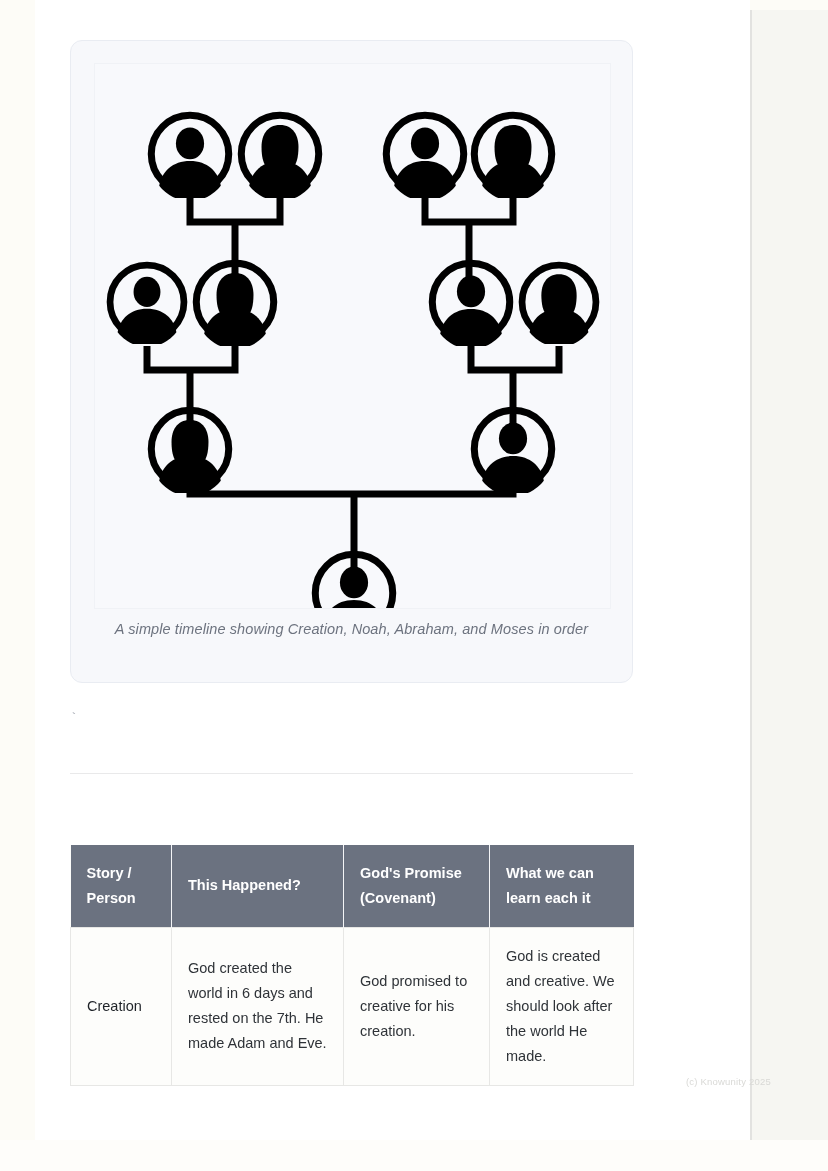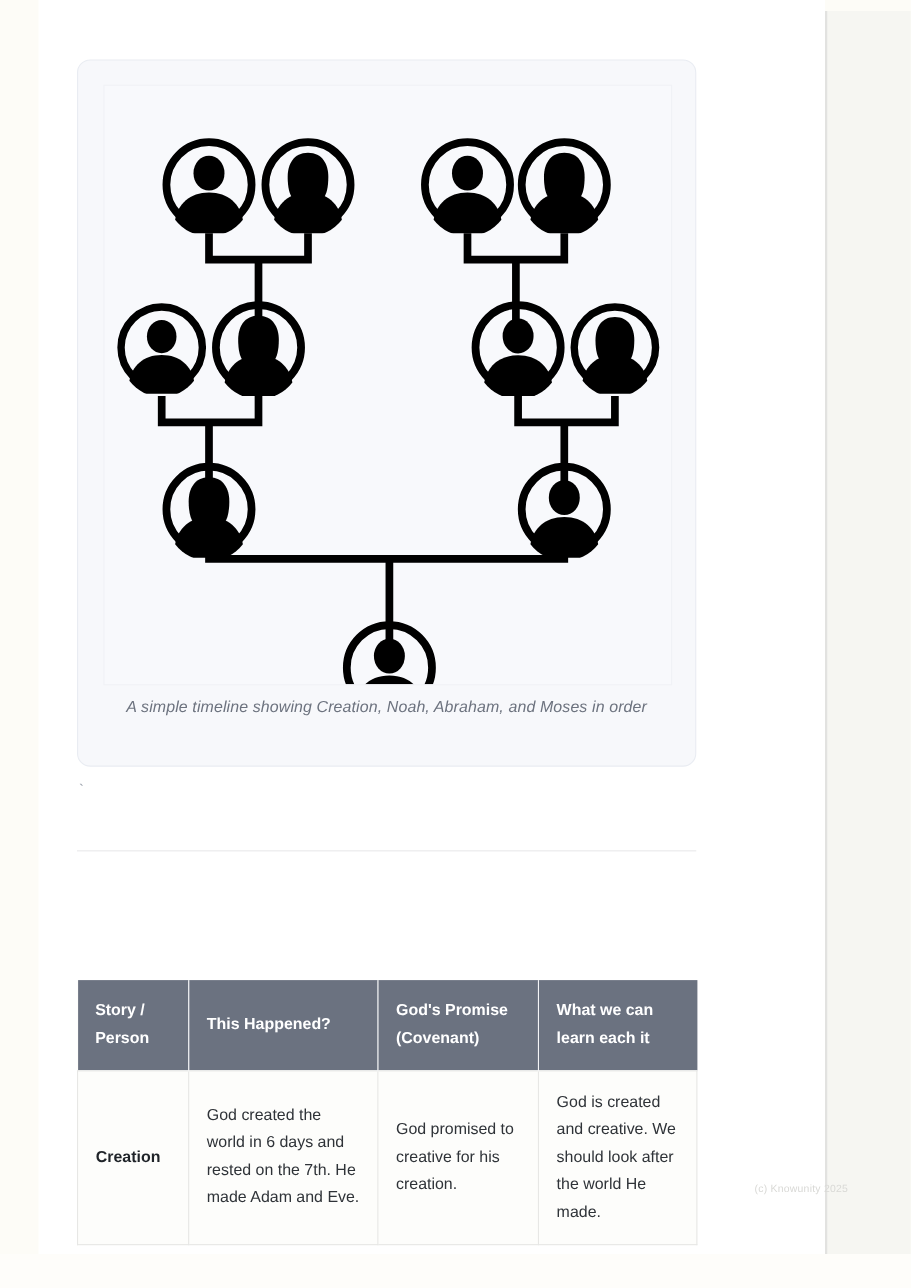--- a/index.html
+++ b/index.html
@@ -50,21 +50,20 @@
   .figure-card {
     position: absolute;
     left: 70px;
     top: 40px;
     width: 563px;
     height: 643px;
     background: #f7f8fb;
     border: 1px solid #e9ecf2;
     border-radius: 12px;
     box-sizing: border-box;
-    margin-top: 14px;
   }
   .figure-frame {
     position: absolute;
     left: 23px;
     top: 22px;
     width: 517px;
     height: 546px;
     background: #f8f9fc;
     border: 1px solid #f0f2f6;
     box-sizing: border-box;
@@ -124,21 +123,21 @@
     margin: 0;
     font-size: 15px;
     color: #2f3338;
     letter-spacing: 0.05px;
   }
 
   
   .data-table-wrap {
     position: absolute;
     left: 70px;
-    top: 891px;
+    top: 845px;
     width: 563px;
   }
   table.data-table {
     border-collapse: collapse;
     width: 563px;
     table-layout: fixed;
     background: #fdfdfb;
   }
   table.data-table th {
     background: #6b7280;
@@ -155,21 +154,21 @@
   table.data-table td {
     font-size: 14.5px;
     color: #2f3338;
     padding: 16px 16px;
     vertical-align: middle;
     border: 1px solid #e7e7e5;
     line-height: 1.72;
     background: #fdfdfb;
   }
   table.data-table td.row-label {
-    font-weight: bold;
+    font-weight: normal;
     color: #1f2328;
   }
   col.c1 { width: 101px; }
   col.c2 { width: 172px; }
   col.c3 { width: 146px; }
   col.c4 { width: 144px; }
 
   
   .watermark {
     position: absolute;

